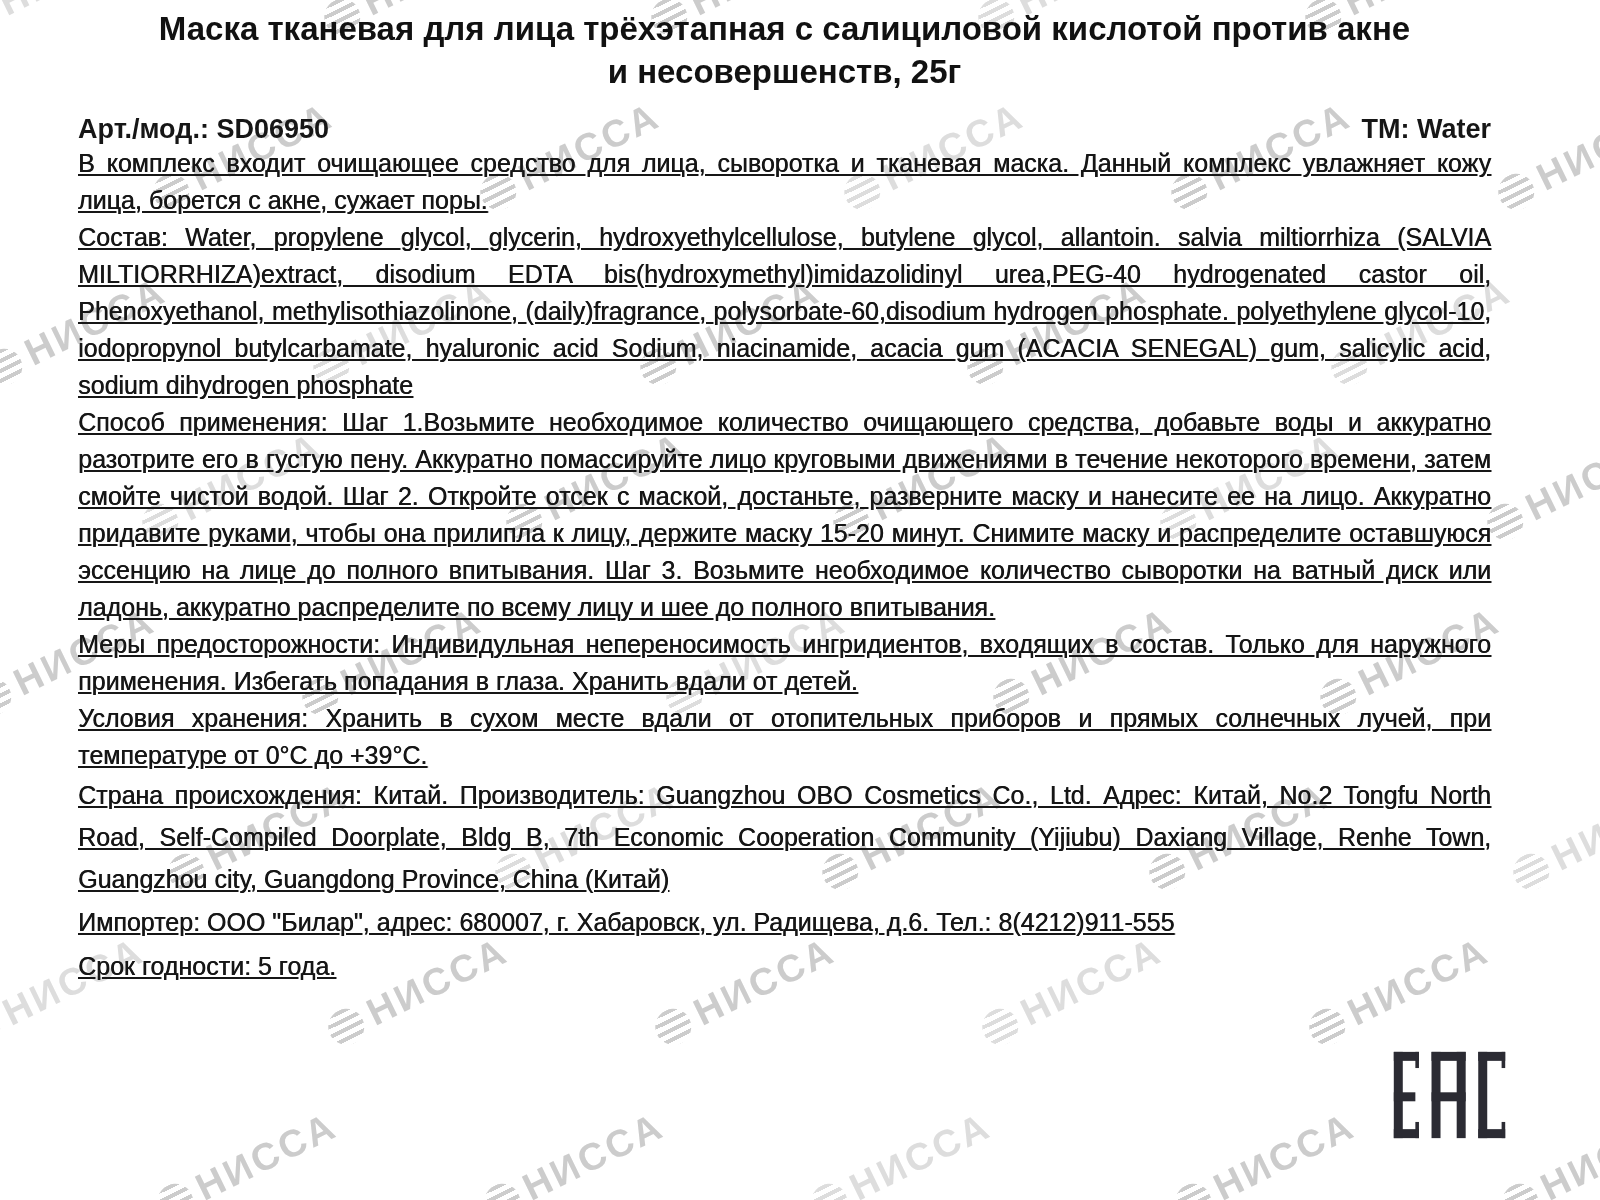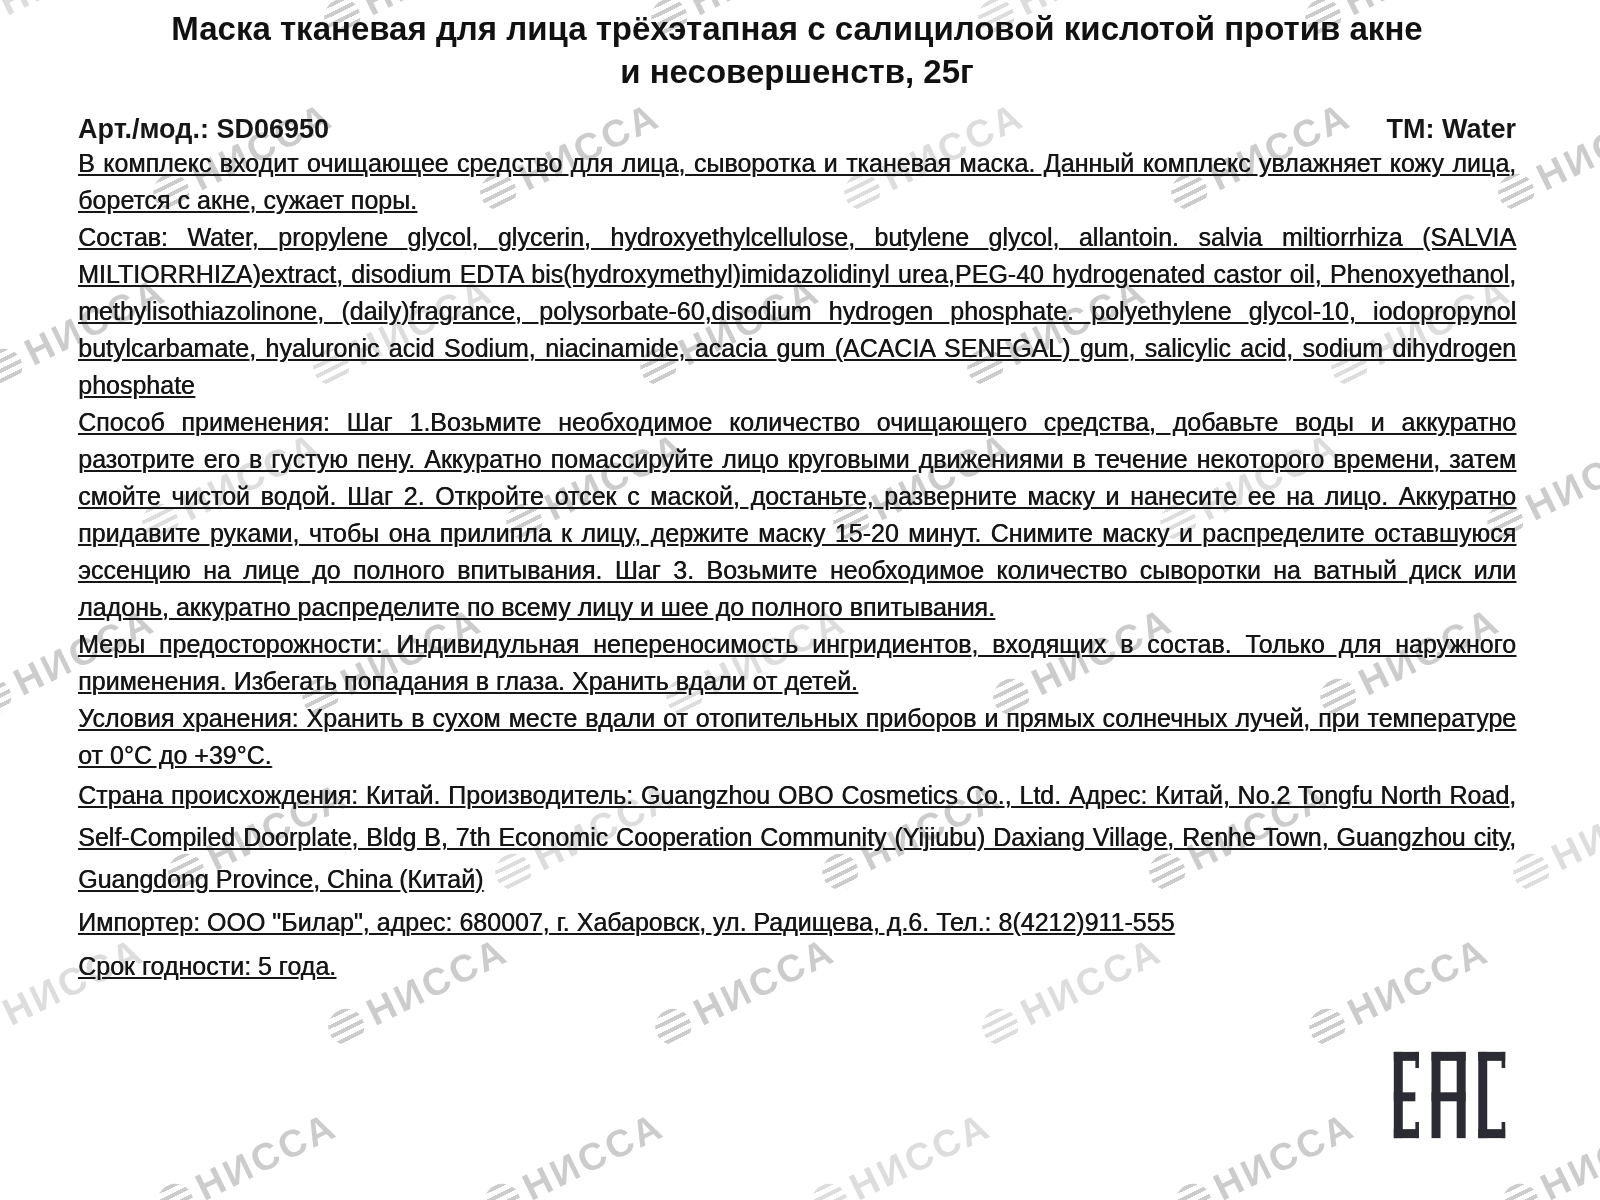--- a/index.html
+++ b/index.html
@@ -13,21 +13,21 @@
     position:absolute;display:flex;align-items:center;gap:8px;
     transform:rotate(-26deg);white-space:nowrap;
   }
   .wm-text{font-size:38px;font-weight:700;letter-spacing:3px}
   .wm-ball{
     width:36px;height:36px;border-radius:50%;flex:none;
     background:repeating-linear-gradient(180deg,currentColor 0 4px,rgba(255,255,255,0) 4px 9px);
   }
   
   .doc{
-    position:absolute;inset:0;z-index:1;padding:8px 84px 0 78px;
+    position:absolute;inset:0;z-index:1;padding:8px 109px 0 78px;
     filter:blur(0.3px);
   }
   .title{
     margin:0 auto;max-width:1280px;text-align:center;
     font-size:33px;line-height:1.3;font-weight:700;color:#111;
   }
   .meta{
     display:flex;justify-content:space-between;align-items:baseline;
     margin-top:20px;font-size:27px;font-weight:700;
   }

